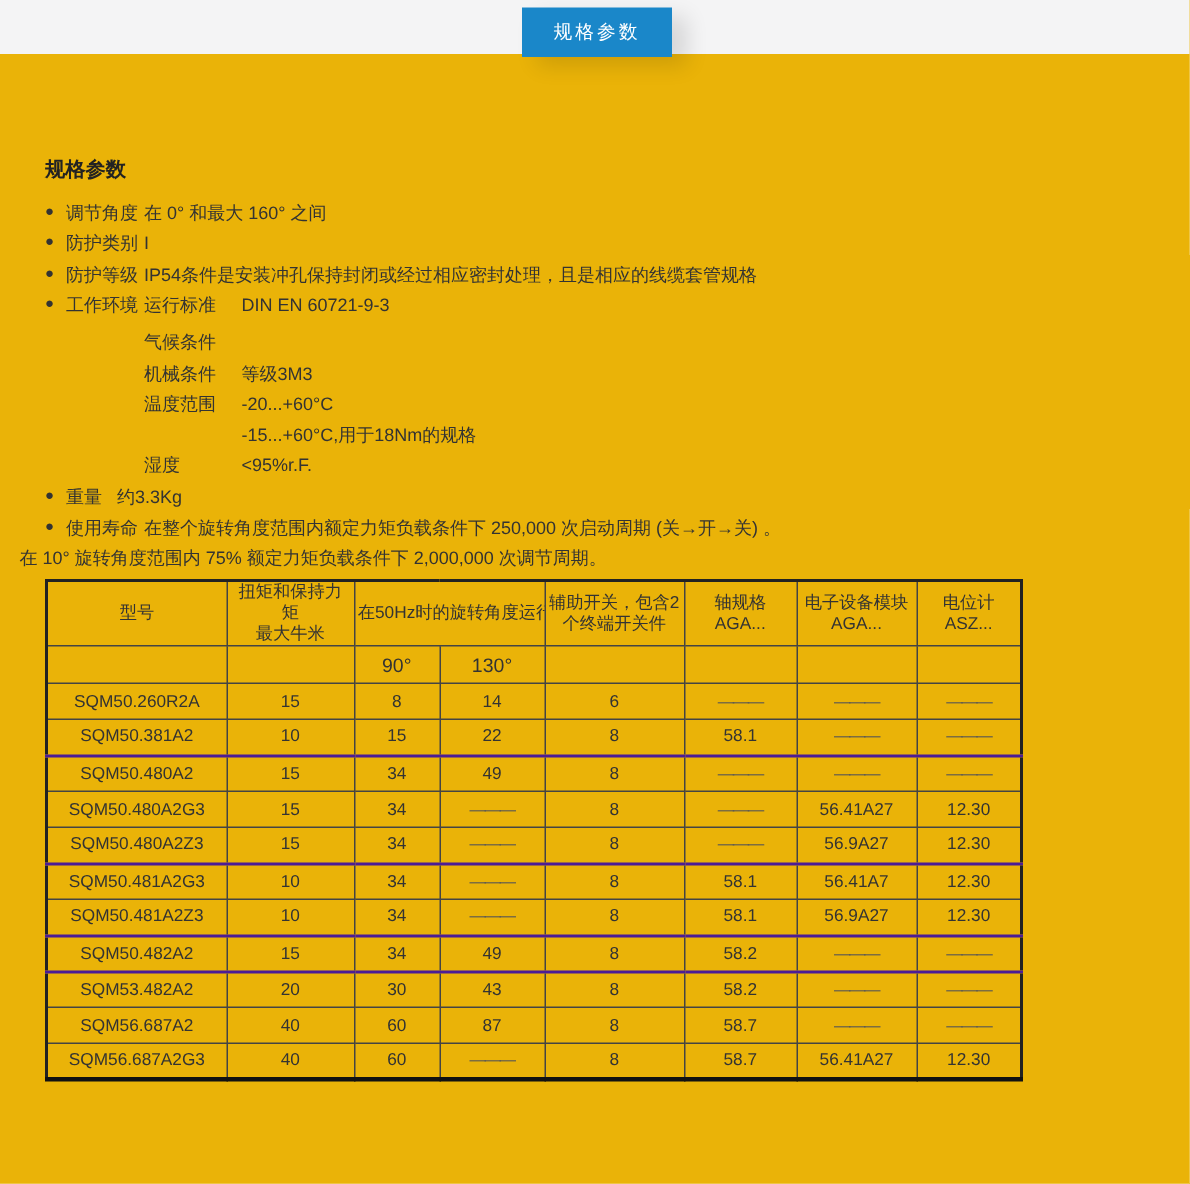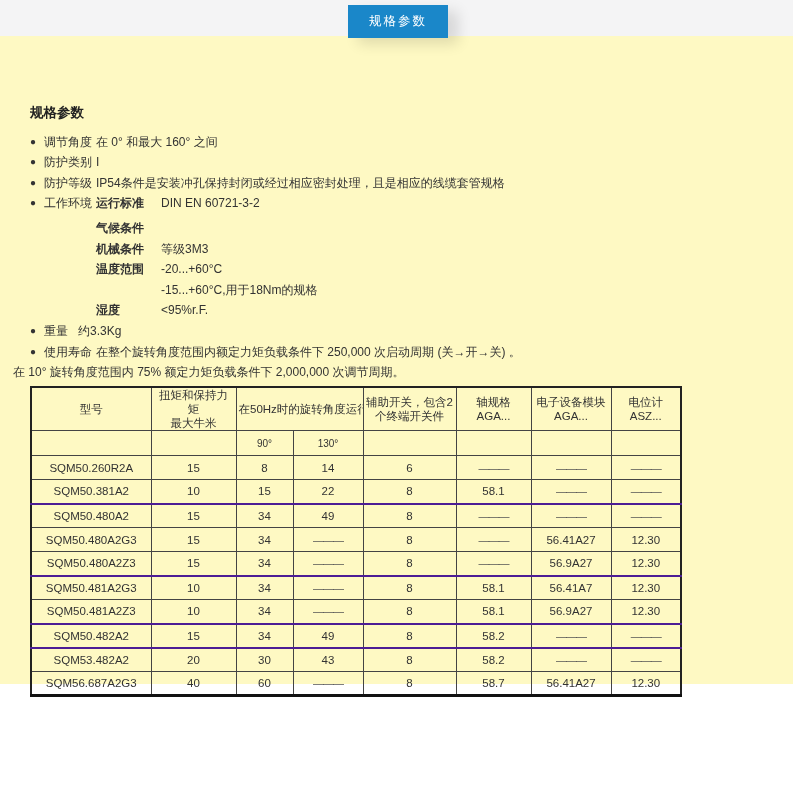--- a/index.html
+++ b/index.html
@@ -1,58 +1,58 @@
 <!DOCTYPE html>
 <html><head>
 <meta charset="utf-8">
 <style>
   * { margin:0; padding:0; box-sizing:border-box; }
   html,body { width:793px; height:789px; }
   body {
     font-family:"Liberation Sans","DejaVu Sans",sans-serif;
     background:#ffffff; color:#333; overflow:hidden;
   }
-  .page { position:relative; width:793px; height:684px; background:#fef9c3; }
+  .page { position:relative; width:793px; height:789px; background:#eab308; }
 
   
   .topbar { position:absolute; top:0; left:0; width:793px; height:36px; background:#f4f4f5; }
   .tab-button {
     position:absolute; top:5px; left:348px; width:100px; height:33px;
     background:#1a87c9; color:#fff; font-size:12.5px; letter-spacing:2px;
     display:flex; align-items:center; justify-content:center;
     border:none; cursor:pointer;
     box-shadow:10px 6px 14px rgba(0,0,0,0.12);
   }
 
   
   .specs { position:absolute; left:30px; top:103px; width:745px; font-size:12px; line-height:20.6px; }
   .specs h3 { font-size:13.5px; font-weight:bold; color:#222; margin-bottom:8px; }
   .spec-line { display:flex; align-items:flex-start; }
   .spec-line .bullet { width:14px; font-size:10px; line-height:20.6px; color:#333; }
   .spec-line .lbl { width:52px; flex:none; }
   .spec-line .lbl.narrow { width:34px; }
-  .spec-line .lbl2 { width:65px; flex:none;font-weight:bold; }
+  .spec-line .lbl2 { width:65px; flex:none; }
   .spec-line .val { flex:1; }
   .spec-line.sub { padding-left:66px; }
   .spec-line.sub.first-sub { margin-top:4px; }
   .footnote { margin-left:-17px; margin-top:0; }
 
   
   .spec-table {
     position:absolute; left:30px; top:386px; width:650px;
     border-collapse:collapse; table-layout:fixed;
     border:2px solid #222;
     border-bottom:3px solid #111;
   }
   .spec-table th, .spec-table td {
     border:1px solid #444; text-align:center; vertical-align:middle;
     font-weight:normal; color:#333; overflow:hidden; padding:0 2px;
   }
   .spec-table thead tr.hrow1 th { height:42px; font-size:11.5px; line-height:14px; }
-  .spec-table thead tr.hrow2 th { height:25px; font-size:10px; }
+  .spec-table thead tr.hrow2 th { height:25px; font-size:13px; }
   .spec-table th.runtime-head { font-size:10.5px; white-space:nowrap; }
   .spec-table tbody td { height:24px; font-size:11.5px; }
   .spec-table tbody td.dash { color:#555; letter-spacing:-1px; font-size:11px; }
   .spec-table tbody tr.group-end td { border-bottom:2px solid #4c1d95; }
 </style>
 </head>
 <body>
 
 <div class="page">
 
@@ -77,21 +77,21 @@
     <div class="spec-line">
       <span class="bullet">●</span>
       <span class="lbl">防护等级</span>
       <span class="val">IP54条件是安装冲孔保持封闭或经过相应密封处理，且是相应的线缆套管规格</span>
     </div>
 
     <div class="spec-line">
       <span class="bullet">●</span>
       <span class="lbl">工作环境</span>
       <span class="lbl2">运行标准</span>
-      <span class="val">DIN EN 60721-3-2</span>
+      <span class="val">DIN EN 60721-9-3</span>
     </div>
 
     <div class="spec-line sub first-sub">
       <span class="lbl2">气候条件</span>
     </div>
 
     <div class="spec-line sub">
       <span class="lbl2">机械条件</span>
       <span class="val">等级3M3</span>
     </div>
@@ -257,20 +257,30 @@
       <td>SQM53.482A2</td>
       <td>20</td>
       <td>30</td>
       <td>43</td>
       <td>8</td>
       <td>58.2</td>
       <td class="dash">———</td>
       <td class="dash">———</td>
     </tr>
         <tr>
+      <td>SQM56.687A2</td>
+      <td>40</td>
+      <td>60</td>
+      <td>87</td>
+      <td>8</td>
+      <td>58.7</td>
+      <td class="dash">———</td>
+      <td class="dash">———</td>
+    </tr>
+        <tr>
       <td>SQM56.687A2G3</td>
       <td>40</td>
       <td>60</td>
       <td class="dash">———</td>
       <td>8</td>
       <td>58.7</td>
       <td>56.41A27</td>
       <td>12.30</td>
     </tr>
       </tbody>

